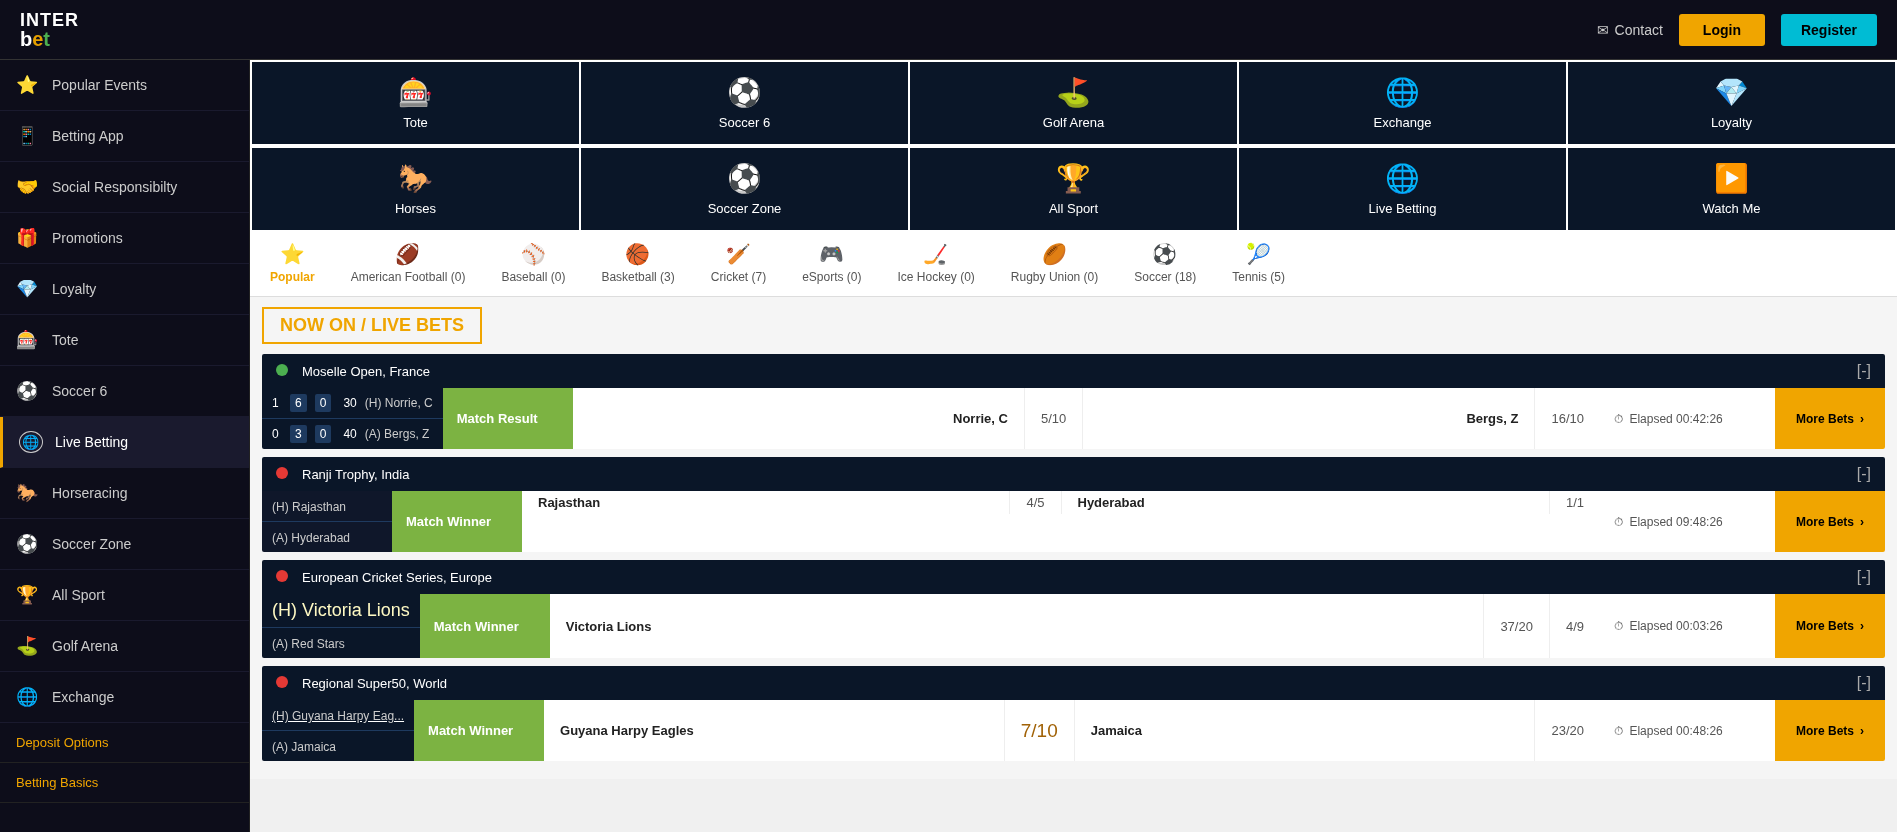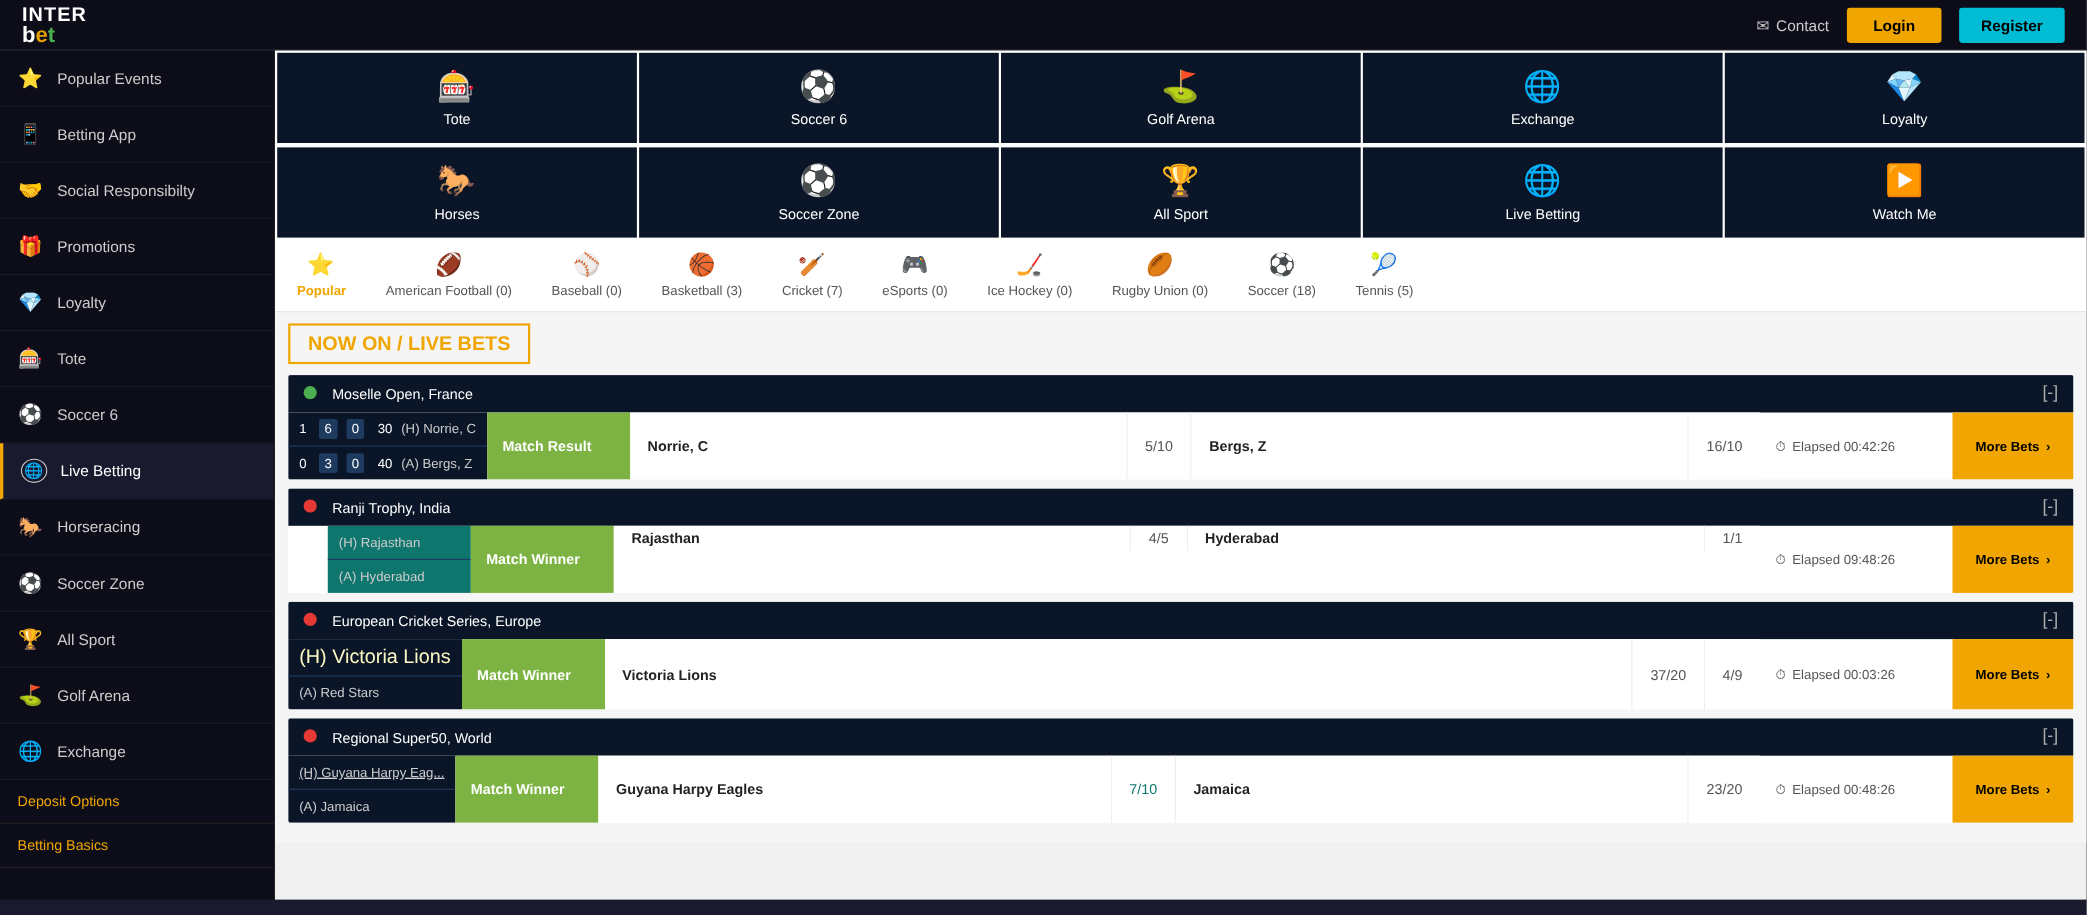--- a/index.html
+++ b/index.html
@@ -5,21 +5,21 @@
     * { margin: 0; padding: 0; box-sizing: border-box; }
     body { font-family: Arial, sans-serif; background: #1a1a2e; color: #fff; min-width: 1897px; overflow-x: hidden; }
 
     
     .header {
       background: #0d0d1a;
       display: flex;
       align-items: center;
       justify-content: space-between;
       padding: 8px 20px;
-      height: 46px;
+      height: 60px;
       border-bottom: 1px solid #333;
     }
     .logo-area { display: flex; align-items: center; }
     .header-right { display: flex; align-items: center; gap: 16px; }
     .contact-btn { display: flex; align-items: center; gap: 6px; color: #ccc; font-size: 14px; cursor: pointer; }
     .login-btn { background: #f0a500; color: #000; border: none; padding: 8px 24px; font-weight: bold; font-size: 14px; cursor: pointer; border-radius: 3px; }
     .register-btn { background: #00bcd4; color: #000; border: none; padding: 8px 20px; font-weight: bold; font-size: 14px; cursor: pointer; border-radius: 3px; }
 
     
     .main-layout { display: flex; height: calc(100vh - 60px); }
@@ -271,21 +271,21 @@
               <span style="color:#fff; font-size:12px; min-width:10px;">0</span>
               <span style="background:#1e3a5f; color:#fff; padding:2px 5px; border-radius:2px; font-size:12px;">3</span>
               <span style="background:#1e3a5f; color:#fff; padding:2px 5px; border-radius:2px; font-size:12px;">0</span>
               <span style="color:#fff; font-size:12px; margin-left:4px;">40</span>
               <span style="color:#ccc; font-size:12px;">(A) Bergs, Z</span>
             </div>
           </div>
 
           <div style="flex:1; display:flex; align-items:stretch;">
             <div style="background:#7cb342; color:#fff; padding:8px 14px; font-size:13px; font-weight:bold; display:flex; align-items:center; min-width:130px;">Match Result</div>
-            <div style="display:flex; align-items:stretch; flex:1; background:#fff;">
+            <div style="display:flex; align-items:stretch; flex:1; background:#fff;text-align:right;">
               <div style="flex:1; display:flex; flex-direction:column; padding:4px 16px; border-right:1px solid #eee; justify-content:center;">
                 <span style="font-weight:bold; color:#222; font-size:13px;">Norrie, C</span>
               </div>
               <div style="display:flex; align-items:center; padding:4px 16px; border-right:1px solid #eee;">
                 <span style="color:#555; font-size:13px;">5/10</span>
               </div>
               <div style="flex:1; display:flex; flex-direction:column; padding:4px 16px; border-right:1px solid #eee; justify-content:center;">
                 <span style="font-weight:bold; color:#222; font-size:13px;">Bergs, Z</span>
               </div>
               <div style="display:flex; align-items:center; padding:4px 16px;">
@@ -307,21 +307,21 @@
       
       <div class="event-block">
         <div class="event-header">
           <div class="event-header-left">
             <span class="event-indicator cricket"></span>
             <span>Ranji Trophy, India</span>
           </div>
           <span class="event-collapse">[-]</span>
         </div>
         <div style="display:flex; align-items:stretch;">
-          <div style="background:#0f766e; min-width:130px; display:flex; flex-direction:column;margin-left:36px;">
+          <div style="background:#0f172a; min-width:130px; display:flex; flex-direction:column;">
             <div style="padding:6px 10px; border-bottom:1px solid #1e3a5f;">
               <span style="color:#ccc; font-size:12px;">(H) Rajasthan</span>
             </div>
             <div style="padding:6px 10px;">
               <span style="color:#ccc; font-size:12px;">(A) Hyderabad</span>
             </div>
           </div>
           <div style="flex:1; display:flex; align-items:stretch;">
             <div style="background:#7cb342; color:#fff; padding:8px 14px; font-size:13px; font-weight:bold; display:flex; align-items:center; min-width:130px;">Match Winner</div>
             <div style="display:flex; align-items:flex-start; flex:1; background:#fff;">
@@ -411,21 +411,21 @@
               <span style="color:#ccc; font-size:12px;margin-top:20px;">(A) Jamaica</span>
             </div>
           </div>
           <div style="flex:1; display:flex; align-items:stretch;">
             <div style="background:#7cb342; color:#fff; padding:8px 14px; font-size:13px; font-weight:bold; display:flex; align-items:center; min-width:130px;">Match Winner</div>
             <div style="display:flex; align-items:stretch; flex:1; background:#fff;">
               <div style="flex:1; display:flex; flex-direction:column; padding:4px 16px; border-right:1px solid #eee; justify-content:center;">
                 <span style="font-weight:bold; color:#222; font-size:13px;">Guyana Harpy Eagles</span>
               </div>
               <div style="display:flex; align-items:center; padding:4px 16px; border-right:1px solid #eee;">
-                <span style="color:#0f766e; font-size:13px;">7/10</span>
+                <span style="color:#a16207; font-size:19px;">7/10</span>
               </div>
               <div style="flex:1; display:flex; flex-direction:column; padding:4px 16px; border-right:1px solid #eee; justify-content:center;">
                 <span style="font-weight:bold; color:#222; font-size:13px;">Jamaica</span>
               </div>
               <div style="display:flex; align-items:center; padding:4px 16px;">
                 <span style="color:#555; font-size:13px;">23/20</span>
               </div>
             </div>
             <div style="display:flex; align-items:center; padding:0 14px; font-size:12px; color:#555; gap:6px; min-width:175px;">
               <span>⏱</span>

